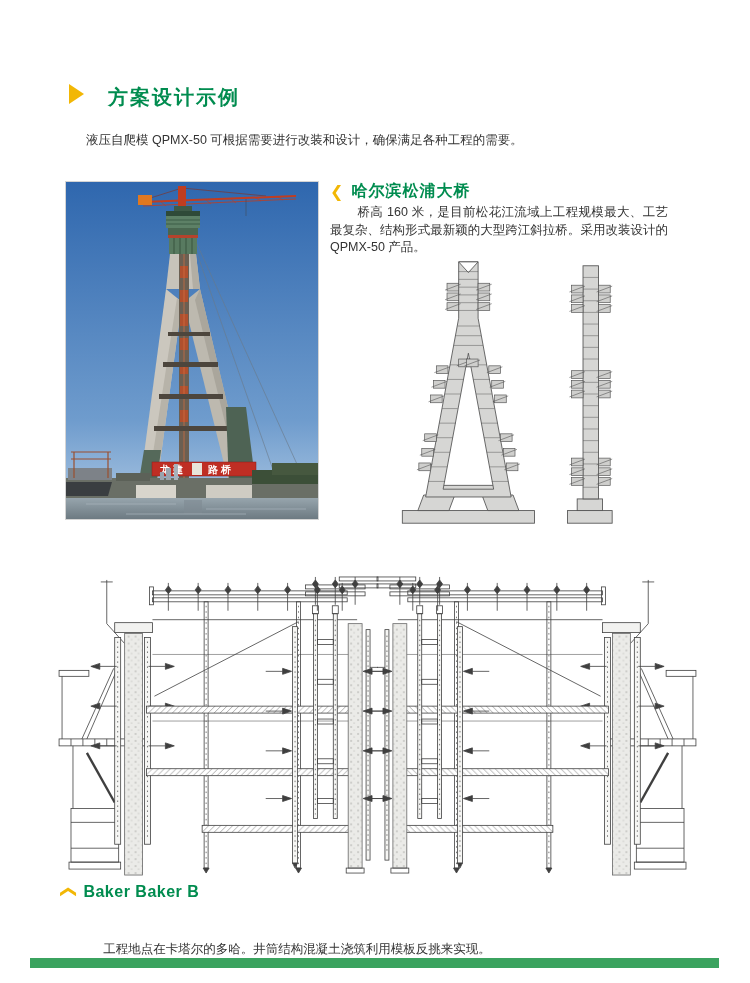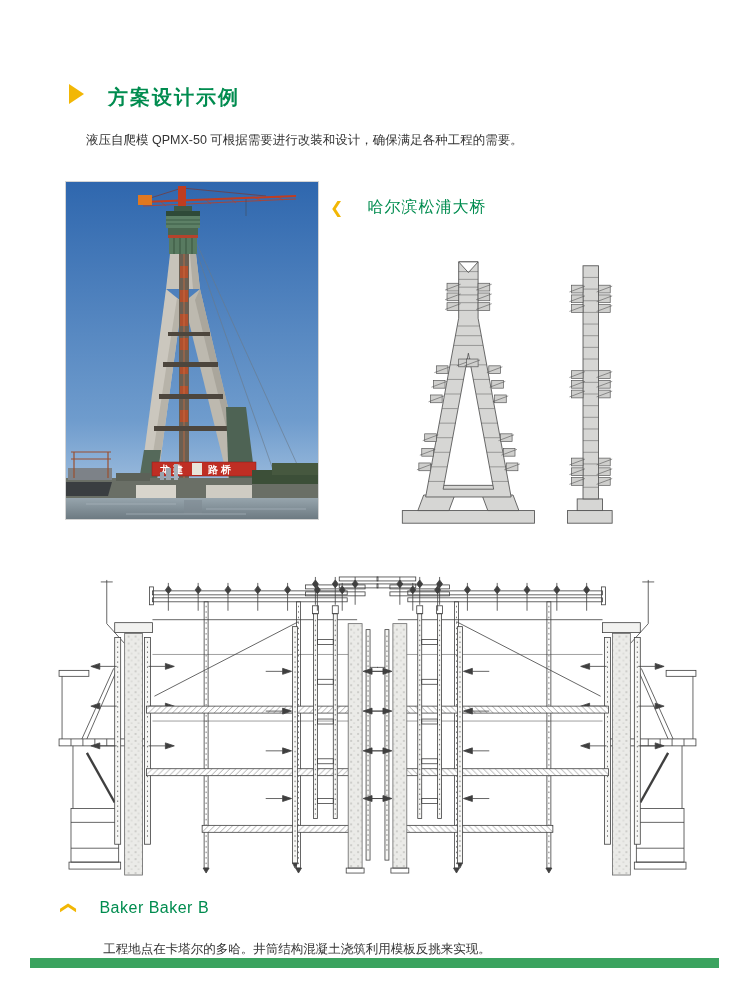--- a/index.html
+++ b/index.html
@@ -12,21 +12,21 @@
   .tri-right{width:0;height:0;border-left:15px solid #f2b705;border-top:10px solid transparent;border-bottom:10px solid transparent;}
   h1.doc-title{margin:0;font-size:20px;font-weight:bold;color:#008c4f;letter-spacing:2px;}
   .intro{position:absolute;left:63px;top:132px;width:620px;font-size:12.5px;line-height:17px;color:#333;margin-left:23px;}
 
   
   .photo{position:absolute;left:65px;top:181px;width:252px;height:337px;border:1px solid #d4d4d4;background:#2f67ae;}
   .photo svg{display:block;}
 
   
   .sec-head{position:absolute;display:flex;align-items:center;gap:8px;}
-  .sec-head h2{margin:16px;font-size:16px;font-weight:normal;color:#008c4f;letter-spacing:1px;}
+  .sec-head h2{margin:0;font-size:16px;font-weight:bold;color:#008c4f;letter-spacing:1px;}
   .chev{color:#f2b705;font-size:16px;font-weight:bold;line-height:1;}
   .chev.up{display:inline-block;transform:rotate(90deg);}
   #harbin-head{left:330px;top:181px;}
   .harbin-body{position:absolute;left:330px;top:204px;width:338px;font-size:12.5px;line-height:17.5px;
     text-align:justify;text-indent:2.2em;color:#333;}
   .elev{position:absolute;left:393px;top:258px;width:245px;height:272px;}
 
   
   .bigdraw{position:absolute;left:55px;top:572px;width:645px;height:308px;}
 
@@ -173,20 +173,21 @@
           <line x1="140" y1="327" x2="240" y2="327"></line>
           <line x1="60" y1="332" x2="180" y2="332"></line>
       </g>
     </svg>
   </div>
 
   <div class="sec-head" id="harbin-head">
     <span class="chev">❮</span>
     <h2>哈尔滨松浦大桥</h2>
   </div>
+  <div class="harbin-body">桥高 160 米，是目前松花江流域上工程规模最大、工艺最复杂、结构形式最新颖的大型跨江斜拉桥。采用改装设计的 QPMX-50 产品。</div>
 
   <svg class="elev" viewBox="0 0 245 280">
     <defs>
       <g id="br">
           <rect x="-6" y="-4" width="12" height="8" fill="#cfcfcd" stroke="#555" stroke-width="0.7"></rect>
         <line x1="-8" y1="3" x2="8" y2="-3" stroke="#555" stroke-width="0.6"></line>
         </g>
     </defs>
     <g stroke="#555" stroke-width="0.9" fill="none">
       <rect x="6" y="260" width="136" height="13" fill="#d6d6d4"></rect>

